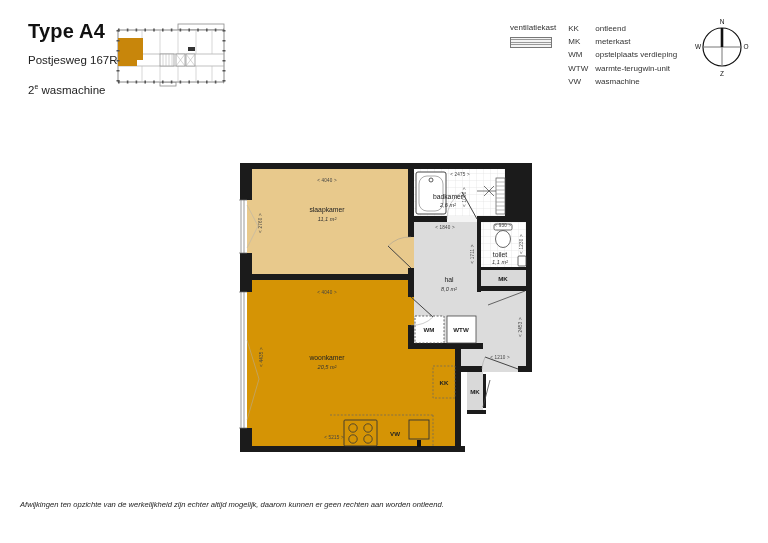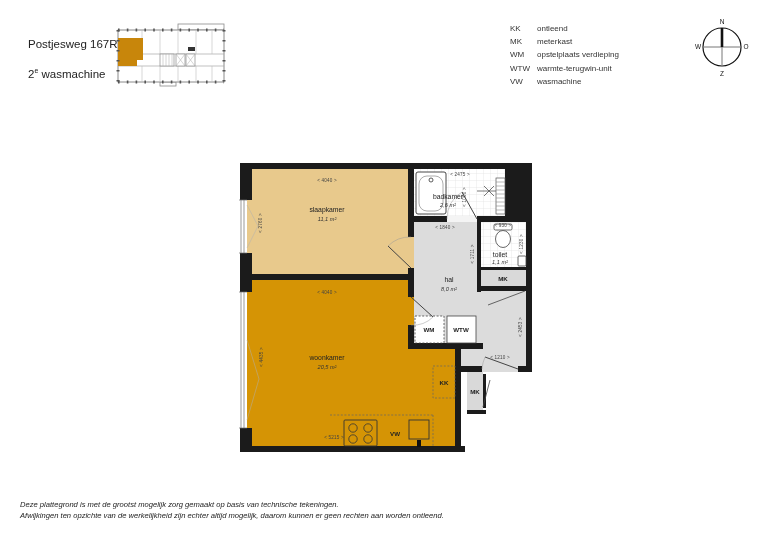--- a/index.html
+++ b/index.html
@@ -1,20 +1,20 @@
 <!DOCTYPE html>
 <html><head>
 <meta charset="utf-8">
 <style>
   html,body{margin:0;padding:0}
   body{width:768px;height:543px;position:relative;background:#fff;overflow:hidden;
        font-family:"Liberation Sans",sans-serif;color:#222}
   .abs{position:absolute}
   .title{font-size:20px;font-weight:bold;color:#111;margin:0;letter-spacing:.2px}
-  .address{font-size:11.5px;color:#222;margin-top:18px}
+  .address{font-size:11.5px;color:#222;margin-top:11px}
   .floor{font-size:11.5px;color:#222;margin-top:17px}
   .floor sup{font-size:7px;vertical-align:super}
   .legend{display:flex;gap:12px;font-size:8px;color:#333}
   .leg-vent-label{line-height:12px}
   .leg-swatch{width:40px;height:9px;border:1px solid #777;margin-top:3px;
       background:repeating-linear-gradient(to bottom,#f3f3f3 0 1.5px,#999 1.5px 2.5px)}
   .leg-row{line-height:13.2px;white-space:nowrap}
   .leg-abbr{display:inline-block;width:27px}
   .footer{font-size:7.6px;font-style:italic;color:#222;line-height:11.4px}
   
@@ -22,20 +22,21 @@
   .rn{font-size:6.8px;fill:#222}
   .ra{font-size:5.6px;font-style:italic;fill:#333}
   .dim{font-size:4.6px;fill:#444;letter-spacing:.2px}
   .ap{font-size:6.2px;font-weight:600;fill:#222}
   .cp{font-size:6.5px;fill:#111}
 </style>
 </head>
 <body>
 
 <div class="abs" style="left:28px;top:20px">
+  <h1 class="title">Type A4</h1>
   <div class="address">Postjesweg 167R</div>
   <div class="floor"><span>2</span><sup>e</sup> <span>wasmachine</span></div>
 </div>
 
 <svg class="abs" style="left:112px;top:16px" width="118" height="78" viewBox="0 0 118 78">
   <rect x="66" y="8" width="46" height="6" fill="#fff" stroke="#8a8a8a" stroke-width="0.8"></rect>
   <rect x="48" y="66" width="16" height="4" fill="#fff" stroke="#8a8a8a" stroke-width="0.8"></rect>
   <rect x="6" y="14" width="106" height="52" fill="#fff" stroke="#8a8a8a" stroke-width="1"></rect>
   <path d="M6,38 H112 M6,50 H112" stroke="#a8a8a8" stroke-width="0.7" fill="none"></path>
   <path d="M30,14 V38 M48,14 V38 M66,14 V38 M84,14 V38 M100,14 V38 M30,50 V66 M48,50 V66 M66,50 V66 M84,50 V66 M100,50 V66" stroke="#bdbdbd" stroke-width="0.6" fill="none"></path>
@@ -44,20 +45,24 @@
   <path d="M51,38 V50 M54,38 V50 M57,38 V50 M60,38 V50" stroke="#aaa" stroke-width="0.5"></path>
   <rect x="64" y="38" width="9" height="12" fill="#fff" stroke="#8a8a8a" stroke-width="0.7"></rect>
   <rect x="74" y="38" width="9" height="12" fill="#fff" stroke="#8a8a8a" stroke-width="0.7"></rect>
   <path d="M64,38 l9,12 M73,38 l-9,12 M74,38 l9,12 M83,38 l-9,12" stroke="#aaa" stroke-width="0.5"></path>
   <rect x="76" y="31" width="7" height="4" fill="#333"></rect>
   <path d="M6,14 H112 M6,66 H112" stroke="#555" stroke-width="3" stroke-dasharray="1.6 7.2"></path>
   <path d="M6,14 V66 M112,14 V66" stroke="#555" stroke-width="3" stroke-dasharray="1.6 8.4"></path>
 </svg>
 
 <div class="abs legend" style="left:510px;top:22px">
+  <div>
+    <div class="leg-vent-label">ventilatiekast</div>
+    <div class="leg-swatch"></div>
+  </div>
   <div>
     <div class="leg-row"><span class="leg-abbr">KK</span><span>ontleend</span></div>
     <div class="leg-row"><span class="leg-abbr">MK</span><span>meterkast</span></div>
     <div class="leg-row"><span class="leg-abbr">WM</span><span>opstelplaats verdieping</span></div>
     <div class="leg-row"><span class="leg-abbr">WTW</span><span>warmte-terugwin-unit</span></div>
     <div class="leg-row"><span class="leg-abbr">VW</span><span>wasmachine</span></div>
   </div>
 </div>
 
 <svg class="abs" style="left:694px;top:16px" width="58" height="66" viewBox="0 0 58 66">
@@ -210,15 +215,14 @@
     <text class="dim" x="236" y="95" transform="rotate(-90 236 95)">&lt; 1711 &gt;</text>
     <text class="dim" x="89" y="135">&lt; 4040 &gt;</text>
     <text class="dim" x="25" y="198" transform="rotate(-90 25 198)">&lt; 4435 &gt;</text>
     <text class="dim" x="284" y="168" transform="rotate(-90 284 168)">&lt; 2453 &gt;</text>
     <text class="dim" x="262" y="200">&lt; 1210 &gt;</text>
     <text class="dim" x="96" y="280">&lt; 5215 &gt;</text>
   </g>
 </svg>
 
 <div class="abs footer" style="left:20px;top:499px">
-  <div>Deze plattegrond is met de grootst mogelijk zorg gemaakt op basis van technische tekeningen.</div>
   <div>Afwijkingen ten opzichte van de werkelijkheid zijn echter altijd mogelijk, daarom kunnen er geen rechten aan worden ontleend.</div>
 </div>
 
 </body></html>

